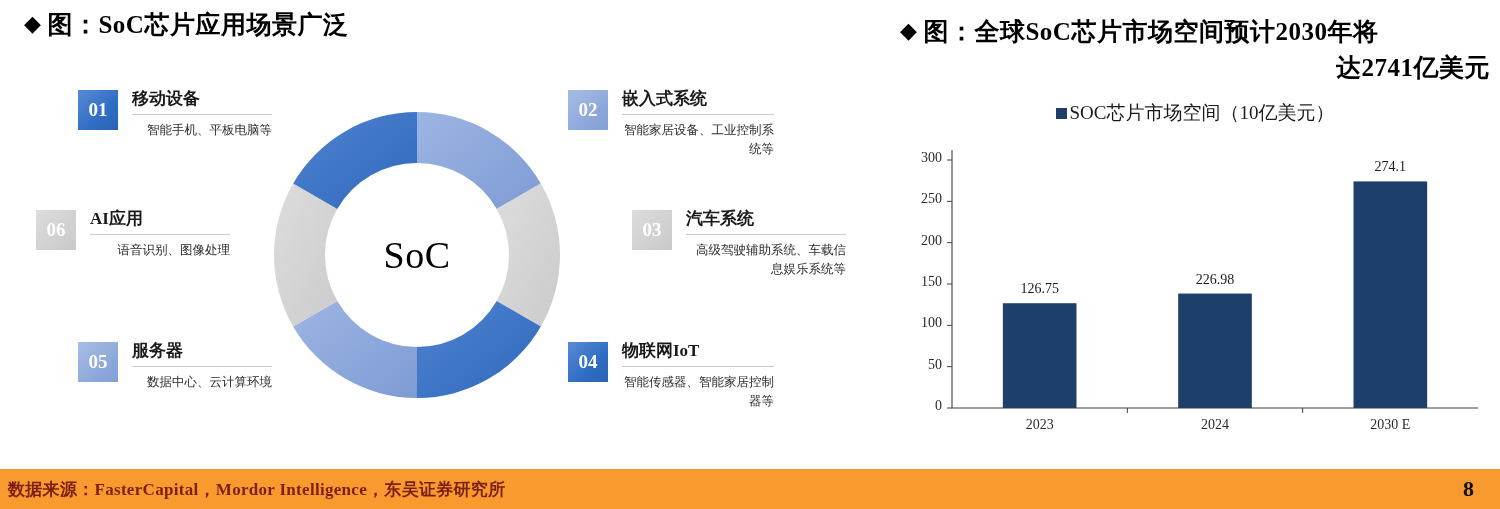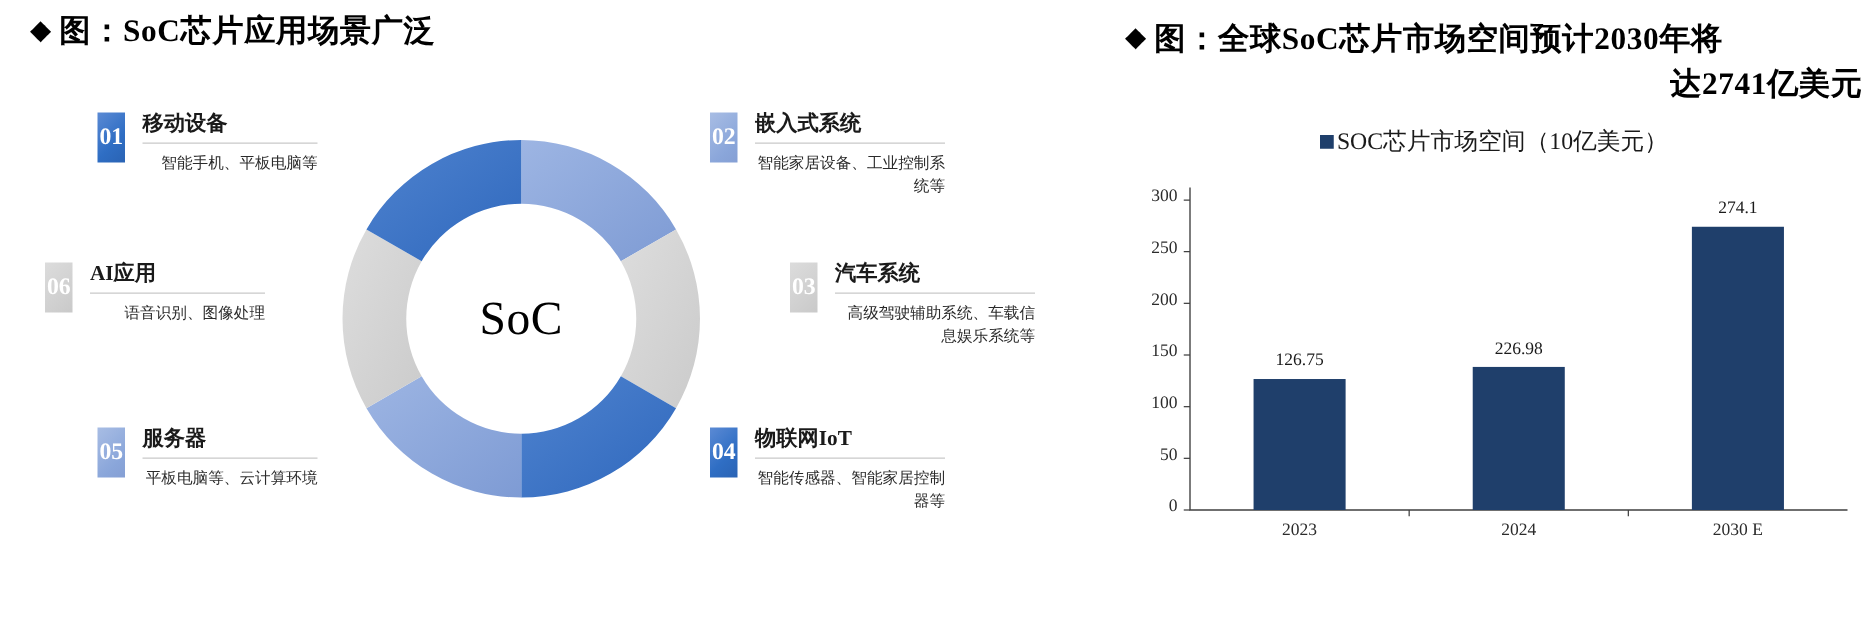--- a/index.html
+++ b/index.html
@@ -26,21 +26,21 @@
   }
   #left-head{left:24px;top:8px;font-size:25px;}
   #right-head{left:900px;top:14px;font-size:25px;width:590px;line-height:1.45;}
   #right-head .l2{display:block;margin-left:16px;text-align:right;}
 
   
   .diagram{position:absolute;left:0;top:62px;width:880px;height:390px;}
 
   .item{position:absolute;display:flex;align-items:flex-start;}
   .num{
-    width:22px;height:40px;flex:none;
+    width:40px;height:40px;flex:none;
     color:#fff;font-weight:bold;font-size:19px;
     display:flex;align-items:center;justify-content:center;
     font-family:"Liberation Serif",serif;
   }
   .num.blue-d{background:linear-gradient(135deg,#5b8ad4 0%,#2f6ec4 60%,#2a63b4 100%);}
   .num.blue-l{background:linear-gradient(135deg,#a8bde4 0%,#8aa6da 70%,#859fd4 100%);}
   .num.gray  {background:linear-gradient(135deg,#dcdcdc 0%,#cfcfcf 70%,#c9c9c9 100%);}
   .txt{margin-left:14px;padding-top:0px;}
   .t-title{
     font-size:17px;font-weight:bold;color:#1a1a1a;
@@ -177,21 +177,21 @@
         <div class="rule"></div>
         <div class="t-desc">语音识别、图像处理</div>
       </div>
     </div>
 
     <div class="item" id="item-05">
       <div class="num blue-l">05</div>
       <div class="txt">
         <div class="t-title">服务器</div>
         <div class="rule"></div>
-        <div class="t-desc">平板电脑等、云计算环境</div>
+        <div class="t-desc">数据中心、云计算环境</div>
       </div>
     </div>
 
     <div class="item" id="item-02">
       <div class="num blue-l">02</div>
       <div class="txt">
         <div class="t-title">嵌入式系统</div>
         <div class="rule"></div>
         <div class="t-desc">智能家居设备、工业控制系统等</div>
       </div>
@@ -247,14 +247,18 @@
         <div class="ylab" style="left: 0px; top: 8px;">300</div>
         <div class="xlab" style="left: 89.6667px; top: 275px; width: 100px;">2023</div>
         <div class="vlab" style="left: 89.6667px; top: 139.22px; width: 100px;">126.75</div>
         <div class="xlab" style="left: 265px; top: 275px; width: 100px;">2024</div>
         <div class="vlab" style="left: 265px; top: 129.54px; width: 100px;">226.98</div>
         <div class="xlab" style="left: 440.333px; top: 275px; width: 100px;">2030 E</div>
         <div class="vlab" style="left: 440.333px; top: 17.4107px; width: 100px;">274.1</div>
       </div>
   </div>
 
+  <div class="footer">
+    <div class="src">数据来源：FasterCapital，Mordor Intelligence，东吴证券研究所</div>
+    <div class="pg">8</div>
+  </div>
 
 </div>
 
 </body></html>

